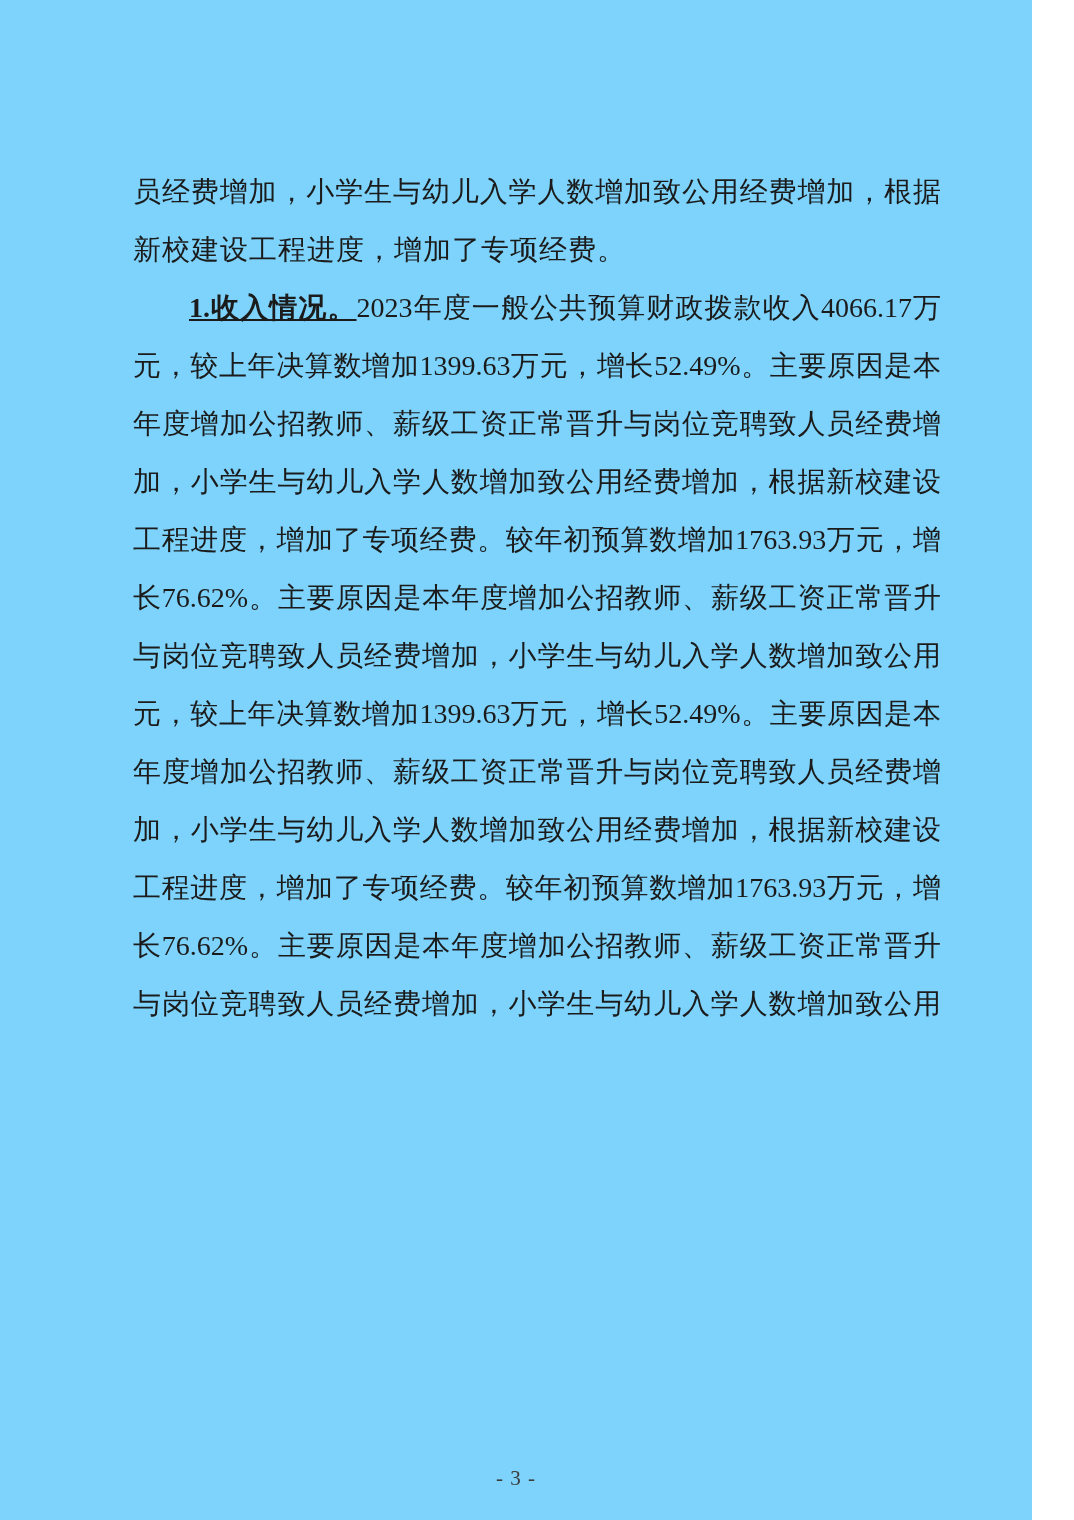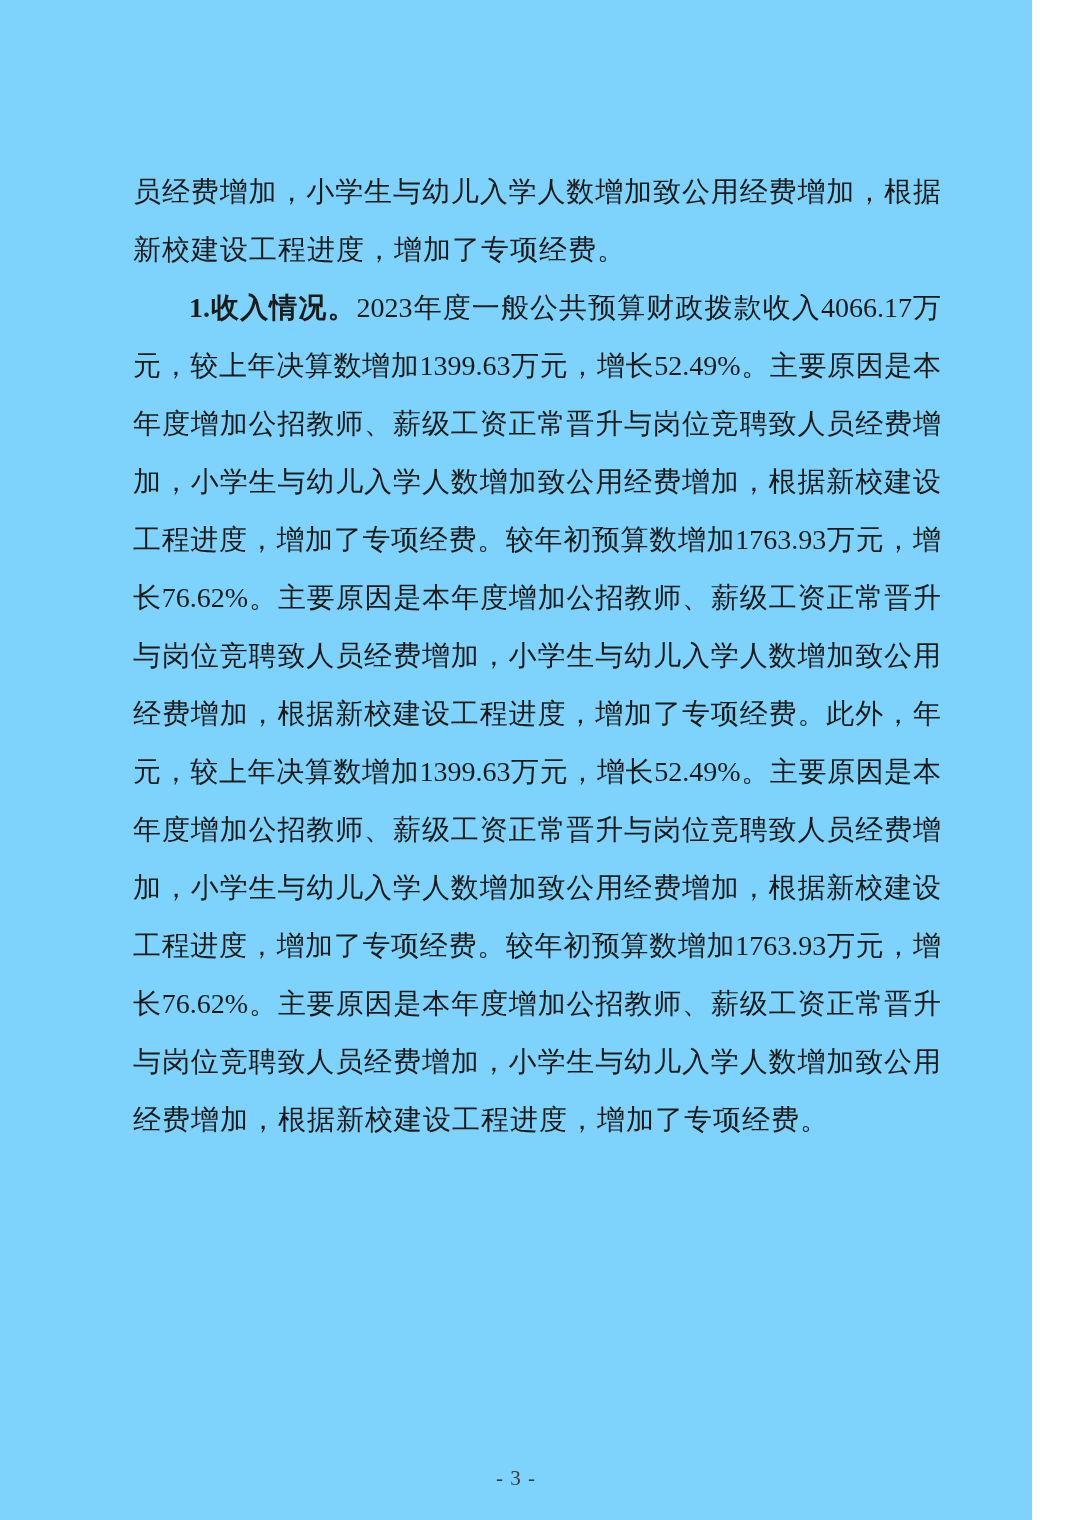--- a/index.html
+++ b/index.html
@@ -41,20 +41,21 @@
     letter-spacing: 1px;
   }
   .indent {
     text-indent: 56px;
   }
   .heading {
     font-weight: bold;
   }
   .lead {
     font-weight: bold;
+    text-decoration: underline;
   }
   .page-number {
     position: absolute;
     top: 1466px;
     left: 0;
     width: 100%;
     text-align: center;
     font-size: 21px;
     letter-spacing: 1px;
     color: #3c3c3c;
@@ -67,23 +68,21 @@
   <div class="text-block" id="text-block">
       <div class="line jline"><span>员经费增加，小学生与幼儿入学人数增加致公用经费增加，根据</span></div>
       <div class="line lastline"><span>新校建设工程进度，增加了专项经费。</span></div>
       <div class="line indent jline"><span class="lead">1.收入情况。</span><span>2023年度一般公共预算财政拨款收入4066.17万</span></div>
       <div class="line jline"><span>元，较上年决算数增加1399.63万元，增长52.49%。主要原因是本</span></div>
       <div class="line jline"><span>年度增加公招教师、薪级工资正常晋升与岗位竞聘致人员经费增</span></div>
       <div class="line jline"><span>加，小学生与幼儿入学人数增加致公用经费增加，根据新校建设</span></div>
       <div class="line jline"><span>工程进度，增加了专项经费。较年初预算数增加1763.93万元，增</span></div>
       <div class="line jline"><span>长76.62%。主要原因是本年度增加公招教师、薪级工资正常晋升</span></div>
       <div class="line jline"><span>与岗位竞聘致人员经费增加，小学生与幼儿入学人数增加致公用</span></div>
-      <div class="line jline"><span>经费增加，根据新校建设工程进度，增加了专项经费。此外，年</span></div>
       <div class="line jline"><span>元，较上年决算数增加1399.63万元，增长52.49%。主要原因是本</span></div>
       <div class="line jline"><span>年度增加公招教师、薪级工资正常晋升与岗位竞聘致人员经费增</span></div>
       <div class="line jline"><span>加，小学生与幼儿入学人数增加致公用经费增加，根据新校建设</span></div>
       <div class="line jline"><span>工程进度，增加了专项经费。较年初预算数增加1763.93万元，增</span></div>
       <div class="line jline"><span>长76.62%。主要原因是本年度增加公招教师、薪级工资正常晋升</span></div>
       <div class="line jline"><span>与岗位竞聘致人员经费增加，小学生与幼儿入学人数增加致公用</span></div>
-      <div class="line lastline"><span>经费增加，根据新校建设工程进度，增加了专项经费。</span></div>
     </div>
   <div class="page-number">- 3 -</div>
 </div>
 
 </body></html>

